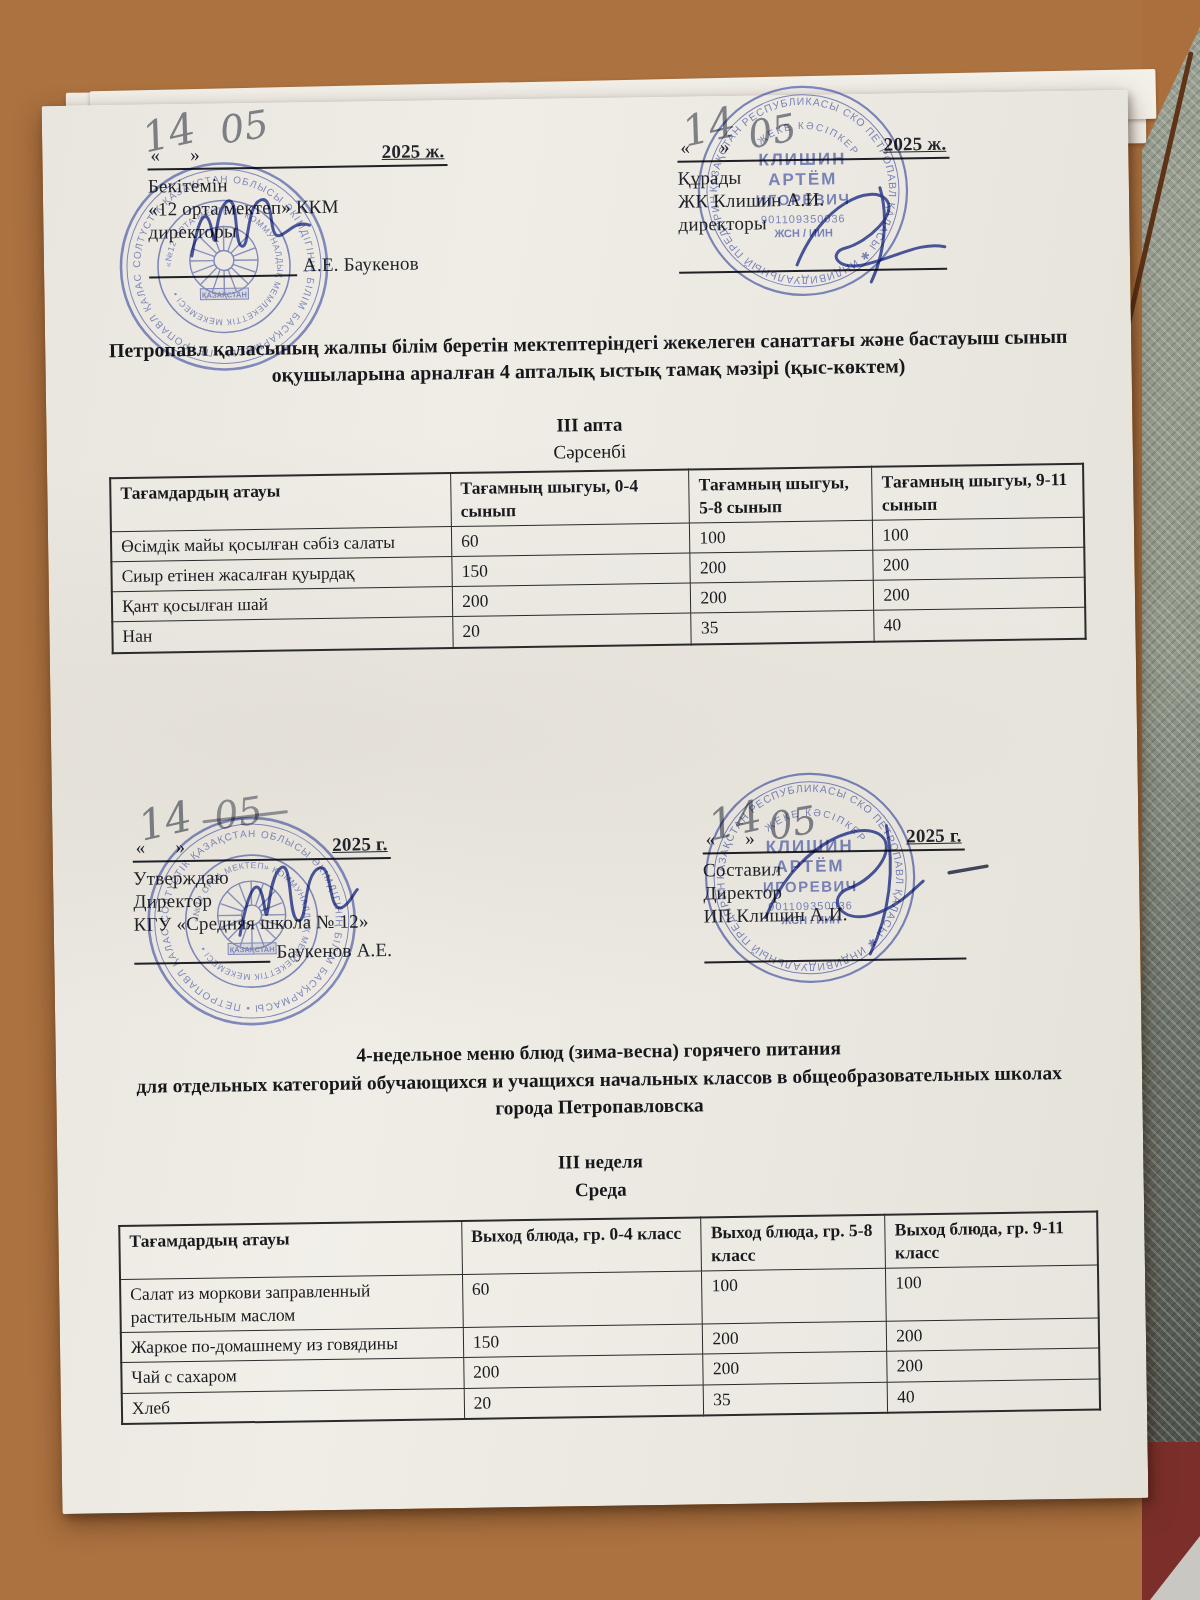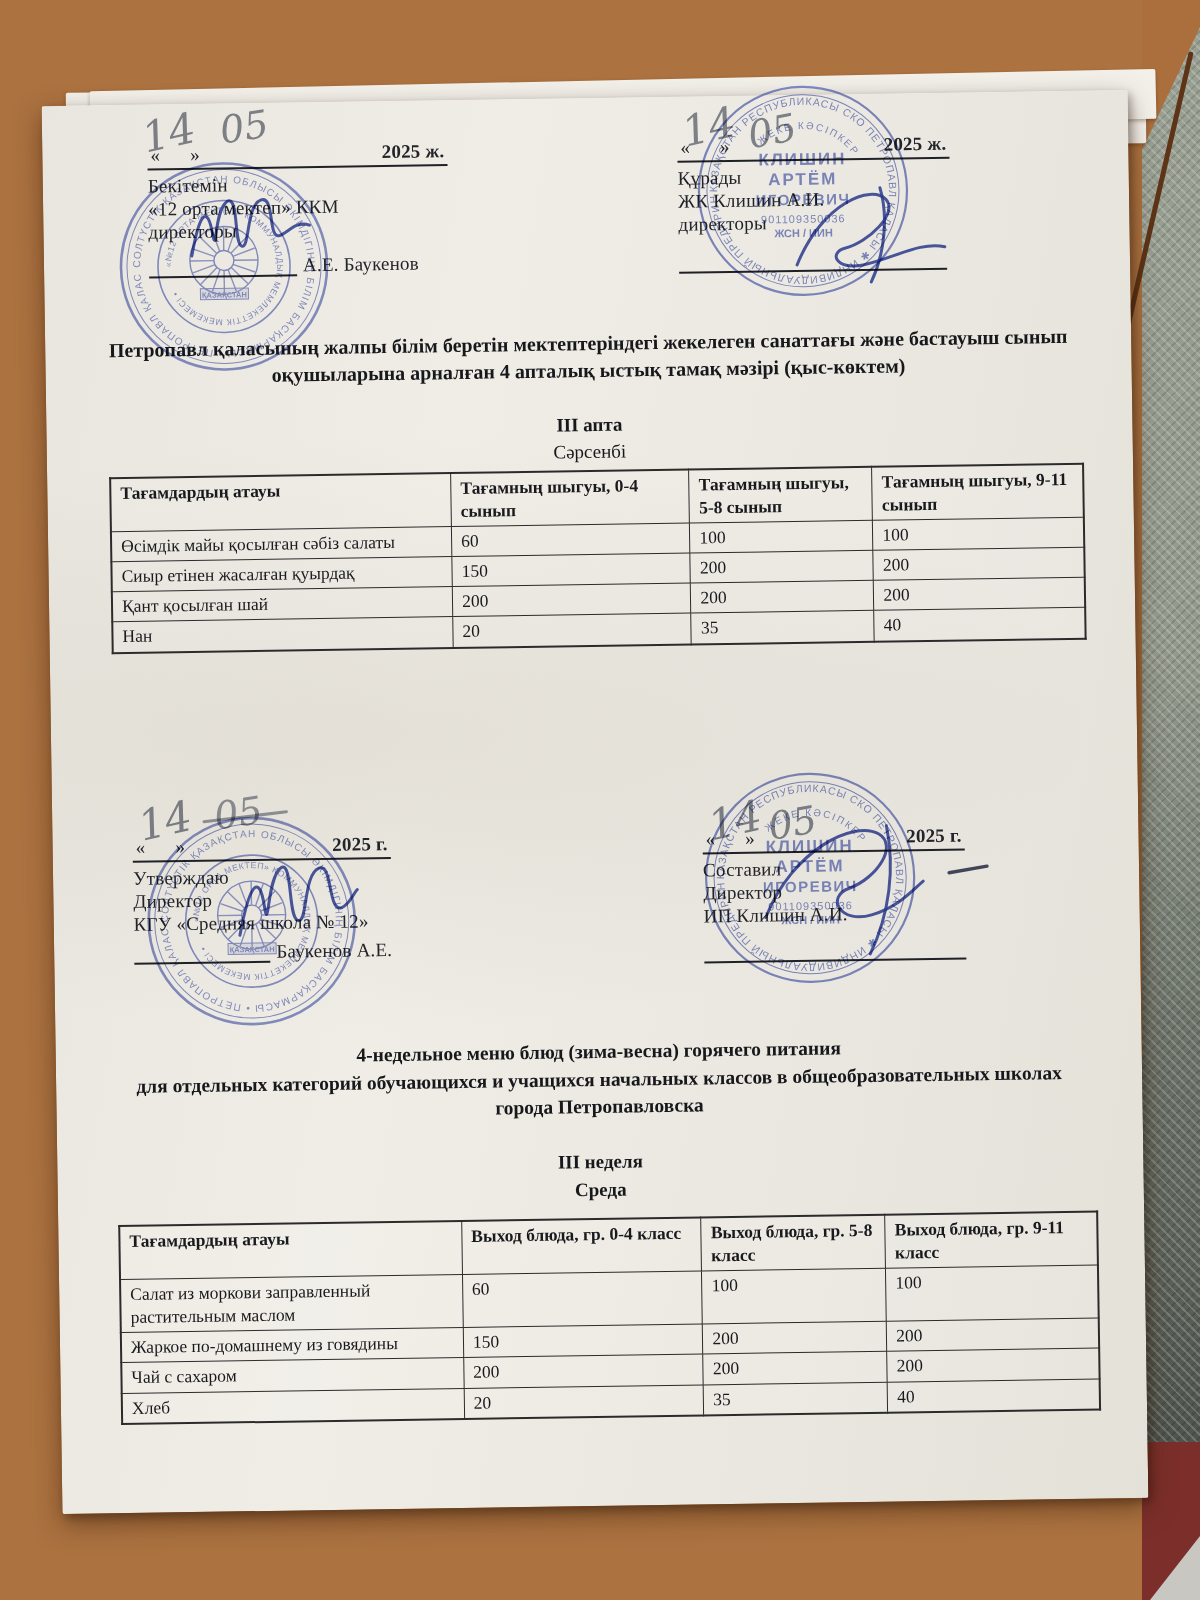--- a/index.html
+++ b/index.html
@@ -36,21 +36,21 @@
       radial-gradient(1200px 500px at 30% 45%, rgba(120,110,90,.10), rgba(0,0,0,0) 60%),
       linear-gradient(100deg,#e9e6df,#f0ede6 35%,#ebe8e1 65%,#e4e1d9);
     box-shadow:0 10px 26px rgba(55,28,8,.5), 3px 4px 8px rgba(0,0,0,.28);
     border-radius:2px;
   }
   .blk{position:absolute;font-size:19px;color:#22242a;letter-spacing:.2px;}
   .dl{position:relative;display:flex;align-items:flex-end;border-bottom:2px solid #1f2126;
       padding:0 3px 2px 3px;height:26px;}
   .dl .q2{margin-left:30px;}
   .dl .sp{flex:1;}
-  .dl .yr{font-weight:700;}
+  .dl .yr{font-weight:700;text-decoration:underline;}
   .ln{line-height:23px;white-space:nowrap;}
   .sigrow{display:flex;align-items:flex-end;margin-top:12px;}
   .sline{display:inline-block;border-bottom:2px solid #1f2126;height:20px;}
   .titles{position:absolute;left:0;width:100%;text-align:center;color:#17181c;}
   .t-bold{font-weight:700;}
   .menu-table{position:absolute;border-collapse:collapse;table-layout:fixed;
       font-size:17.5px;color:#191a1e;background:rgba(255,255,255,.12);}
   .menu-table th,.menu-table td{border:1.6px solid #2b2b2b;padding:3px 9px;text-align:left;
       vertical-align:top;line-height:1.32;}
   .menu-table th{font-weight:700;}

